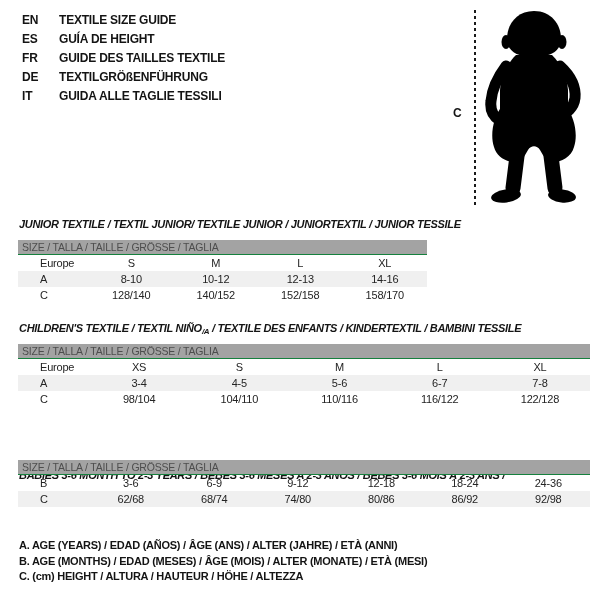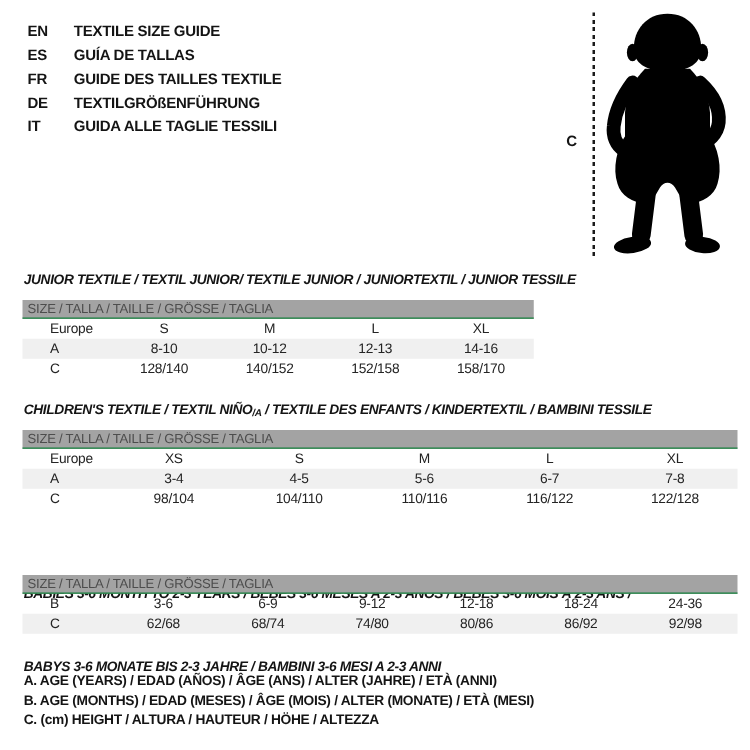--- a/index.html
+++ b/index.html
@@ -3,21 +3,21 @@
 <meta charset="utf-8">
 <style>
   html,body { margin:0; padding:0; background:#fff; }
   #page {
     position:relative; width:600px; height:600px; background:#ffffff;
     font-family:"Liberation Sans", sans-serif; overflow:hidden; color:#151515;
   }
 
   
   .lang-list { position:absolute; left:22px; top:13px; }
-  .lang-row { display:flex; height:19px; align-items:flex-end; }
+  .lang-row { display:flex; height:19px; align-items:flex-start; }
   .lang-code, .lang-title {
     font-weight:bold; font-size:12px; letter-spacing:-0.2px; color:#141414; white-space:nowrap;
   }
   .lang-code { width:37px; }
 
   
   .measure-line {
     position:absolute; left:474px; top:10px; width:2px; height:196px;
     background:repeating-linear-gradient(to bottom,#1a1a1a 0 3px,transparent 3px 6px);
   }
@@ -58,21 +58,21 @@
 
 <div id="page">
 
   <div class="lang-list">
     <div class="lang-row">
       <span class="lang-code">EN</span>
       <span class="lang-title">TEXTILE SIZE GUIDE</span>
     </div>
     <div class="lang-row">
       <span class="lang-code">ES</span>
-      <span class="lang-title">GUÍA DE TALLAS</span>
+      <span class="lang-title">GUÍA DE HEIGHT</span>
     </div>
     <div class="lang-row">
       <span class="lang-code">FR</span>
       <span class="lang-title">GUIDE DES TAILLES TEXTILE</span>
     </div>
     <div class="lang-row">
       <span class="lang-code">DE</span>
       <span class="lang-title">TEXTILGRÖßENFÜHRUNG</span>
     </div>
     <div class="lang-row">
@@ -151,21 +151,20 @@
       <div class="tcell">98/104</div>
       <div class="tcell">104/110</div>
       <div class="tcell">110/116</div>
       <div class="tcell">116/122</div>
       <div class="tcell">122/128</div>
     </div>
   </div>
 
   <div class="sec-heading" id="t3-heading" style="top:424px">
     <div class="hline">BABIES 3-6 MONTH TO 2-3 YEARS / BEBÉS 3-6 MESES A 2-3 AÑOS / BÉBÉS 3-6 MOIS À 2-3 ANS /</div>
-    <div class="hline">BABYS 3-6 MONATE BIS 2-3 JAHRE / BAMBINI 3-6 MESI A 2-3 ANNI</div>
   </div>
   <div class="size-table" id="t3">
     <div class="size-bar">SIZE / TALLA / TAILLE / GRÖSSE / TAGLIA</div>
     <div class="trow">
       <div class="tlabel">B</div>
       <div class="tcell">3-6</div>
       <div class="tcell">6-9</div>
       <div class="tcell">9-12</div>
       <div class="tcell">12-18</div>
       <div class="tcell">18-24</div>

